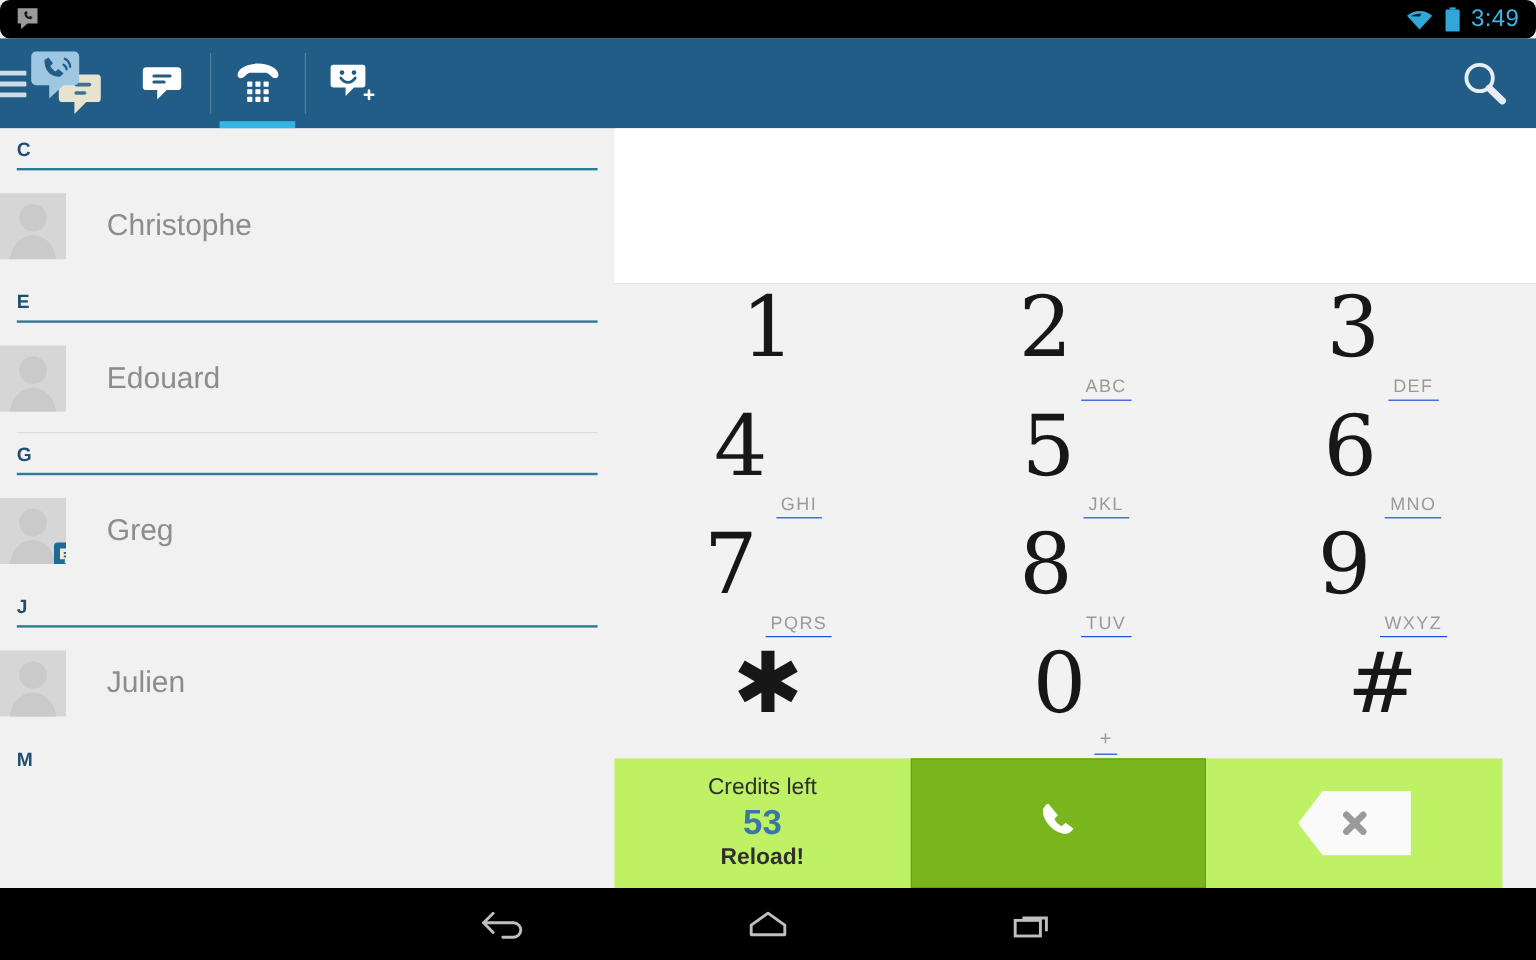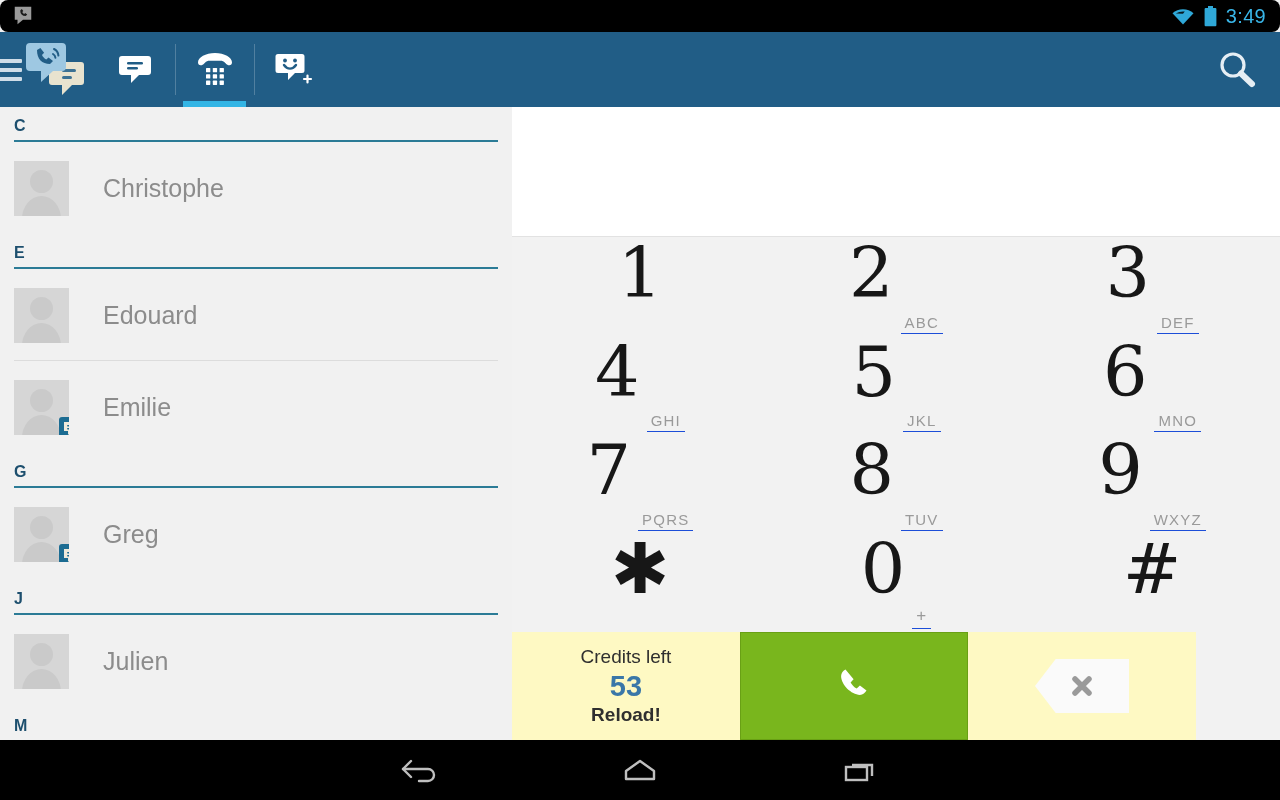--- a/index.html
+++ b/index.html
@@ -45,21 +45,21 @@
   .search-btn{ margin-left:auto; width:86px; display:flex; align-items:center; justify-content:center; }
 
   
   .contacts{
     position:absolute; left:0; top:107px; width:512px; height:633px;
     background:#f1f1f1; overflow:hidden;
   }
   .sec-header{ padding:10px 0 0 14px; }
   .sec-letter{ font-size:16px; font-weight:bold; color:#1d4f6e; line-height:18px; }
   .sec-rule{ height:2px; background:#2b7b96; margin:5px 14px 0 14px; }
-  .contact-row{ position:relative; height:92px; display:flex; align-items:center; padding-left:14px; }
+  .contact-row{ position:relative; height:92px; display:flex; align-items:center; }
   .contact-row.divided::after{
     content:""; position:absolute; left:14px; right:14px; bottom:0; height:1px; background:#dcdcdc;
   }
   .avatar{
     position:relative; width:55px; height:55px; background:#d6d6d6; flex:0 0 55px;
     display:flex; align-items:flex-end; justify-content:center; overflow:hidden;
   }
   .avatar .head{ position:absolute; top:9px; left:16px; width:23px; height:23px; border-radius:50%; background:#cacaca; }
   .avatar .body{ position:absolute; bottom:-13px; left:8px; width:39px; height:33px; border-radius:50% 50% 0 0 / 70% 70% 0 0; background:#cacaca; }
   .msg-badge{
@@ -81,21 +81,21 @@
   .key .digit{ font-family:"DejaVu Serif", serif; font-weight:normal; font-size:70px; color:#171717; line-height:1; }
   .key .letters{
     font-size:15px; color:#9a9a9a; letter-spacing:1.2px; margin-left:7px;
     border-bottom:1px solid #1d4ed8; border-top:0; padding:0 4px 2px 4px; align-self:flex-end;
     position:relative; top:-3px;
   }
   .key .letters.plus{ font-size:17px; }
 
   
   .bottombar{
-    position:absolute; left:0; top:525px; width:684px; height:108px; background:#fef9c3;
+    position:absolute; left:0; top:525px; width:740px; height:108px; background:#bef264;
     display:flex; align-items:stretch;
   }
   .credits{ width:256px; display:flex; flex-direction:column; align-items:center; justify-content:center; gap:1px; }
   .credits-label{ font-size:19px; color:#2f2f2f; }
   .credits-value{ font-size:29px; color:#3a77a8; font-weight:bold; line-height:34px; }
   .credits-reload{ font-size:19px; color:#2f2f2f; font-weight:bold; }
   .call-btn{
     width:256px; background:#79b61d; display:flex; align-items:center; justify-content:center;
     border:1px solid #69a015;
   }
@@ -220,34 +220,20 @@
         <div class="sec-letter">E</div>
       </div>
       <div class="sec-rule"></div>
       <div class="contact-row divided">
         <div class="avatar">
           <div class="head"></div>
           <div class="body"></div>
         </div>
         <div class="contact-name">Edouard</div>
       </div>
-      <div class="contact-row">
-        <div class="avatar">
-          <div class="head"></div>
-          <div class="body"></div>
-          <div class="msg-badge">
-            <svg width="18" height="18" viewBox="0 0 18 18">
-              <path d="M2 2h14v9h-6l-4 4v-4H2z" fill="#efeadb"></path>
-              <rect x="5" y="5" width="8" height="1.6" rx=".8" fill="#1c6c92"></rect>
-              <rect x="5" y="8" width="5" height="1.6" rx=".8" fill="#1c6c92"></rect>
-            </svg>
-          </div>
-        </div>
-        <div class="contact-name">Emilie</div>
-      </div>
       <div class="sec-header">
         <div class="sec-letter">G</div>
       </div>
       <div class="sec-rule"></div>
       <div class="contact-row">
         <div class="avatar">
           <div class="head"></div>
           <div class="body"></div>
           <div class="msg-badge">
             <svg width="18" height="18" viewBox="0 0 18 18">

